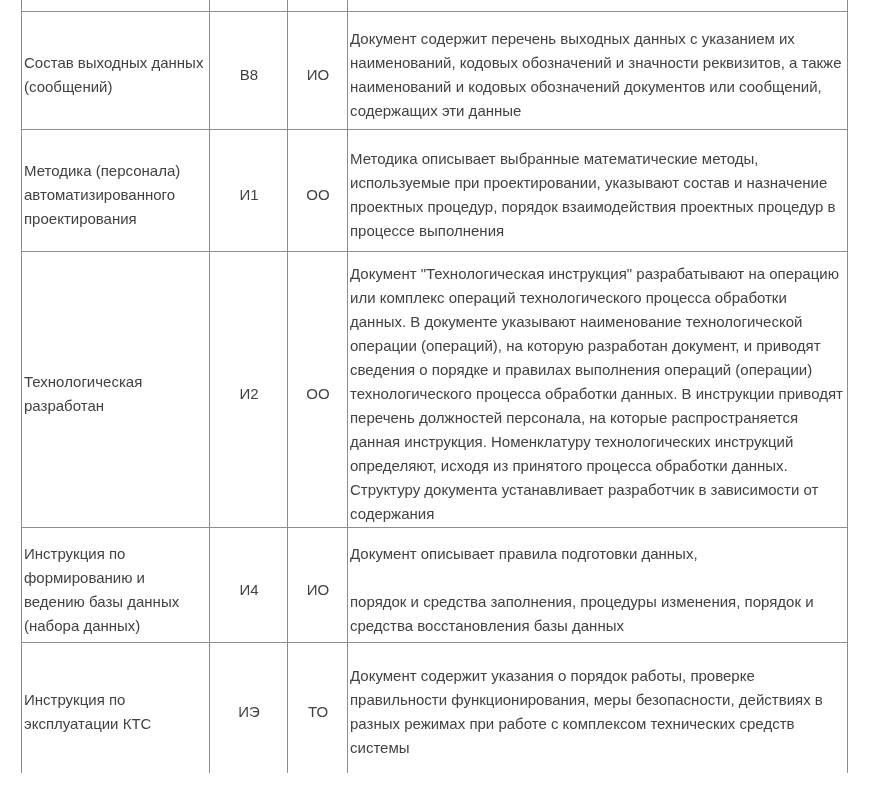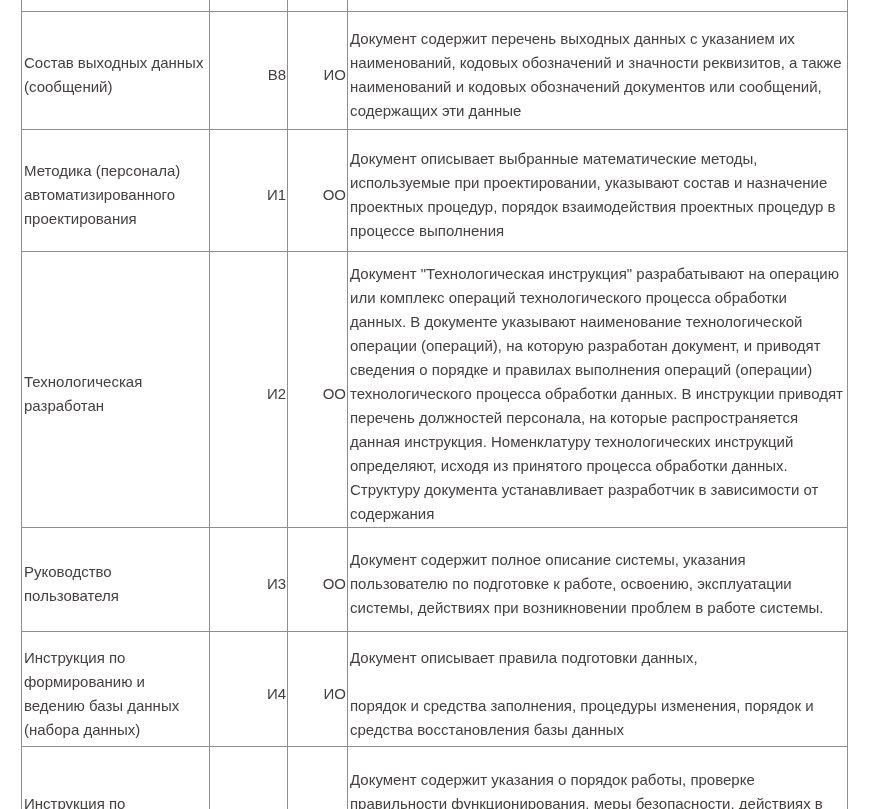--- a/index.html
+++ b/index.html
@@ -39,21 +39,21 @@
   tr.row-partial td {
     border-top: none;
   }
   tr.row-last td {
     border-bottom: none;
   }
   td.cell-name {
     white-space: pre-line;
   }
   td.cell-code, td.cell-part {
-    text-align: right;
+    text-align: center;
     padding: 1px;
   }
   td.cell-desc {
     white-space: pre-line;
   }
   col.c-name { width: 188px; }
   col.c-code { width: 78px; }
   col.c-part { width: 60px; }
   col.c-desc { width: 500px; }
 </style>
@@ -81,34 +81,28 @@
         <td class="cell-code">В8</td>
         <td class="cell-part">ИО</td>
         <td class="cell-desc">Документ содержит перечень выходных данных с указанием их наименований, кодовых обозначений и значности реквизитов, а также наименований и кодовых обозначений документов или сообщений, содержащих эти данные</td>
       </tr>
       <tr style="height:122px;">
         <td class="cell-name">Методика (персонала)
 автоматизированного
 проектирования</td>
         <td class="cell-code">И1</td>
         <td class="cell-part">ОО</td>
-        <td class="cell-desc">Документ описывает выбранные математические методы, используемые при проектировании, указывают состав и назначение проектных процедур, порядок взаимодействия проектных процедур в процессе выполнения</td>
+        <td class="cell-desc">Методика описывает выбранные математические методы, используемые при проектировании, указывают состав и назначение проектных процедур, порядок взаимодействия проектных процедур в процессе выполнения</td>
       </tr>
       <tr style="height:248px;">
         <td class="cell-name">Технологическая
 разработан</td>
         <td class="cell-code">И2</td>
         <td class="cell-part">ОО</td>
         <td class="cell-desc">Документ "Технологическая инструкция" разрабатывают на операцию или комплекс операций технологического процесса обработки данных. В документе указывают наименование технологической операции (операций), на которую разработан документ, и приводят сведения о порядке и правилах выполнения операций (операции) технологического процесса обработки данных. В инструкции приводят перечень должностей персонала, на которые распространяется данная инструкция.  Номенклатуру технологических инструкций определяют, исходя из принятого процесса обработки данных. Структуру документа устанавливает разработчик в зависимости от содержания</td>
-      </tr>
-      <tr style="height:104px;">
-        <td class="cell-name">Руководство пользователя</td>
-        <td class="cell-code">И3</td>
-        <td class="cell-part">ОО</td>
-        <td class="cell-desc">Документ содержит полное описание системы, указания пользователю по подготовке к работе, освоению, эксплуатации системы,  действиях при возникновении проблем в работе системы.</td>
       </tr>
       <tr style="height:115px;">
         <td class="cell-name">Инструкция по
 формированию и
 ведению базы данных
 (набора данных)</td>
         <td class="cell-code">И4</td>
         <td class="cell-part">ИО</td>
         <td class="cell-desc">Документ описывает правила подготовки данных,
 

